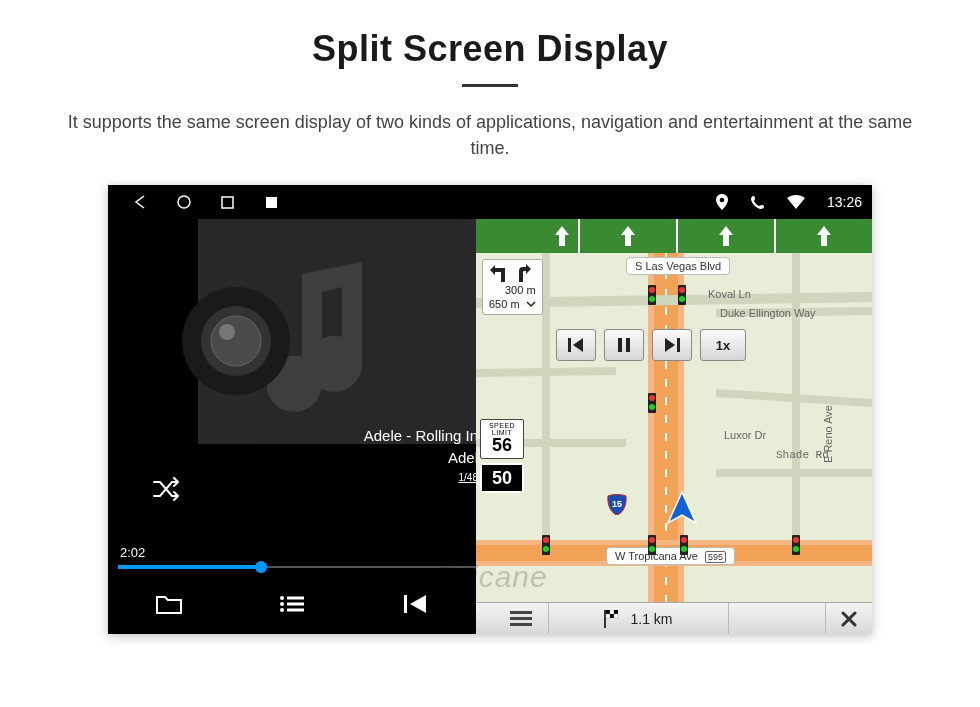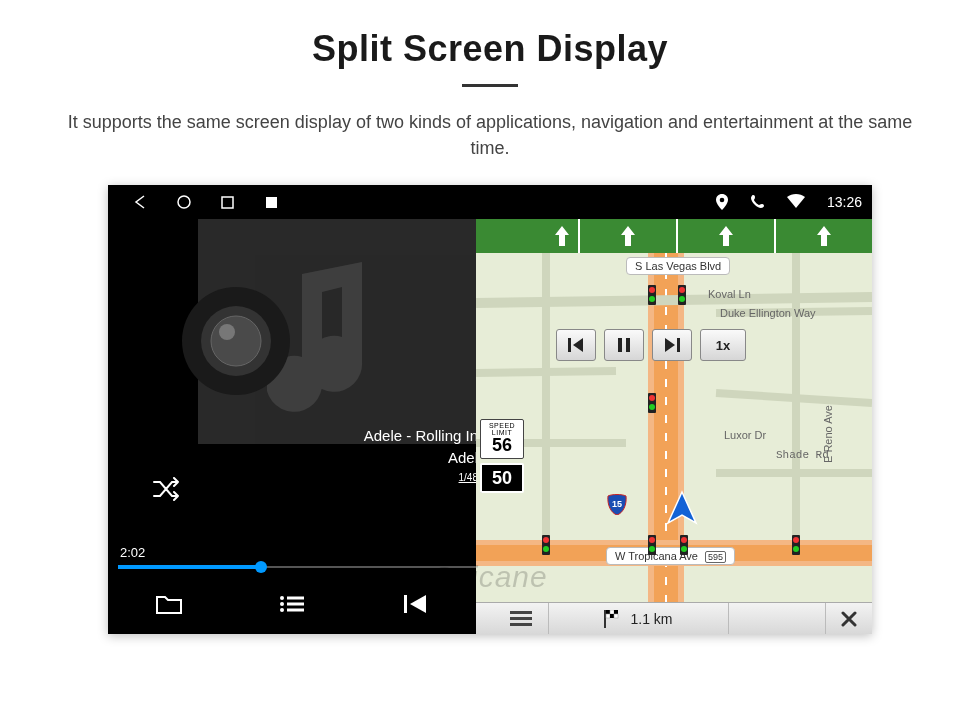--- a/index.html
+++ b/index.html
@@ -6,21 +6,21 @@
   html, body { width: 980px; height: 707px; font-family: Arial, Helvetica, sans-serif; background: #fff; overflow: hidden; }
   .page { width: 980px; height: 707px; background: #fff; position: relative; }
   .title { text-align: center; font-size: 36px; font-weight: 700; color: #1a1a1a; padding-top: 28px; letter-spacing: 0.5px; }
   .title-underline { width: 56px; height: 3px; background: #333; margin: 14px auto 0; }
   .subtitle { text-align: center; font-size: 18px; color: #444; margin: 22px auto 0; max-width: 880px; line-height: 1.45; }
   .device { position: absolute; left: 108px; top: 185px; width: 764px; height: 449px; background: #000; color: #fff; box-shadow: 0 2px 10px rgba(0,0,0,0.25); }
   .statusbar { height: 34px; background: #000; display: flex; align-items: center; padding: 0 10px; font-size: 14px; }
   .statusbar .navbtns { display: flex; gap: 28px; align-items: center; margin-left: 14px; }
   .statusbar .tile { margin-left: 30px; }
   .statusbar .spacer { flex: 1; }
-  .statusbar .right { display: flex; gap: 22px; }
+  .statusbar .right { display: flex; gap: 22px; align-items: center; }
   .statusbar svg { display: block; }
   .splitwrap { position: absolute; left: 0; top: 34px; right: 0; bottom: 0; display: flex; }
   .left-pane { width: 368px; background: #000; position: relative; padding-left: 16px; }
   .album { position: absolute; left: 90px; top: 0px; width: 278px; height: 225px; background: #2b2b2b; display: flex; align-items: center; justify-content: center; opacity: 0.95; }
   .album svg { opacity: 0.75; }
   .joystick { position: absolute; left: 72px; top: 66px; }
   .trackinfo { position: absolute; right: -2px; top: 206px; text-align: right; font-size: 15px; line-height: 1.45; color: #fff; }
   .trackinfo .t2 { font-size: 15px; }
   .trackinfo .t3 { font-size: 10px; margin-top: 2px; text-decoration: underline; }
   .shuffle { position: absolute; left: 44px; top: 258px; }
@@ -259,20 +259,39 @@
           <div class="street-inline" style="left:4px; top:230px;">Martin L</div>
 
           <div class="traffic-light" style="left:172px; top:32px;"></div>
           <div class="traffic-light" style="left:202px; top:32px;"></div>
           <div class="traffic-light" style="left:172px; top:140px;"></div>
           <div class="traffic-light" style="left:172px; top:282px;"></div>
           <div class="traffic-light" style="left:204px; top:282px;"></div>
           <div class="traffic-light" style="left:66px; top:282px;"></div>
           <div class="traffic-light" style="left:316px; top:282px;"></div>
 
+          <div class="dirbox">
+            <div class="row">
+              <svg width="20" height="18" viewBox="0 0 20 18">
+                  <path d="M12 18 V8 H6 L6 11 L1 6 L6 1 V4 H16 V18 Z" fill="#222"></path>
+                </svg>
+              <svg width="16" height="18" viewBox="0 0 16 18">
+                  <path d="M4 18 V7 Q4 3 8 3 H11 V0 L16 5 L11 10 V7 H9 Q8 7 8 8 V18 Z" fill="#222"></path>
+                </svg>
+            </div>
+            <div class="row" style="justify-content:flex-end;">
+                <span>300 m</span>
+              </div>
+            <div class="row">
+                <span>650 m</span>
+              <svg width="10" height="10" viewBox="0 0 10 10">
+                  <path d="M1 3 L5 7 L9 3" stroke="#222" stroke-width="1.5" fill="none"></path>
+                </svg>
+            </div>
+          </div>
 
           <div style="position:absolute; left:106px; top:84px;">
             <svg width="18" height="22" viewBox="0 0 18 22">
                 <rect x="0" y="0" width="2" height="22" fill="#333"></rect>
                 <g>
                   <rect x="2" y="0" width="4" height="4" fill="#000"></rect>
                   <rect x="6" y="0" width="4" height="4" fill="#fff"></rect>
                   <rect x="10" y="0" width="4" height="4" fill="#000"></rect>
                   <rect x="2" y="4" width="4" height="4" fill="#fff"></rect>
                   <rect x="6" y="4" width="4" height="4" fill="#000"></rect>

